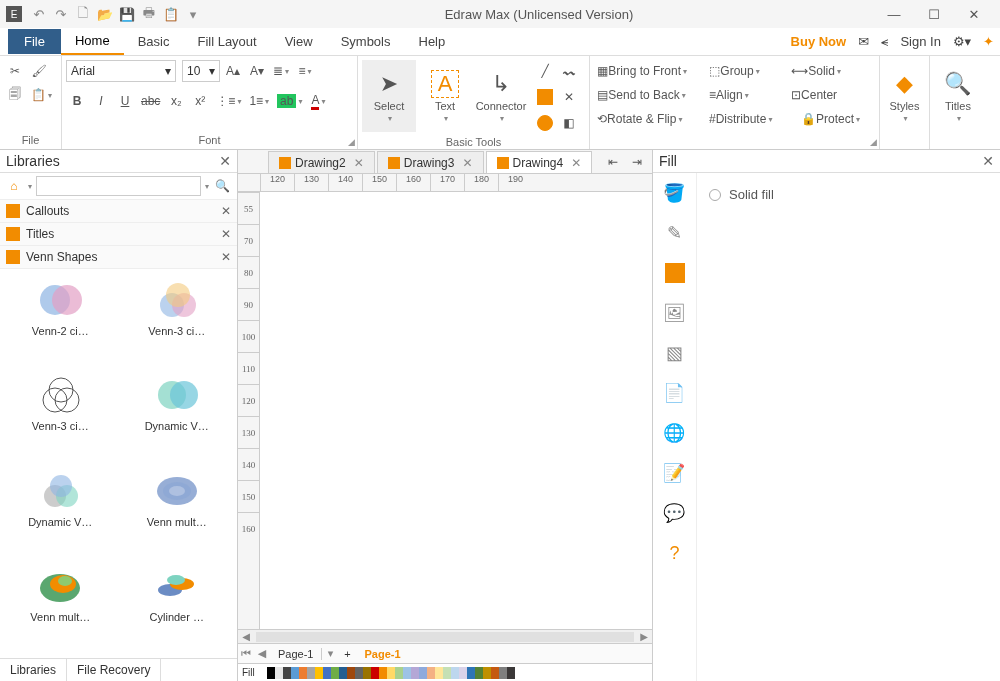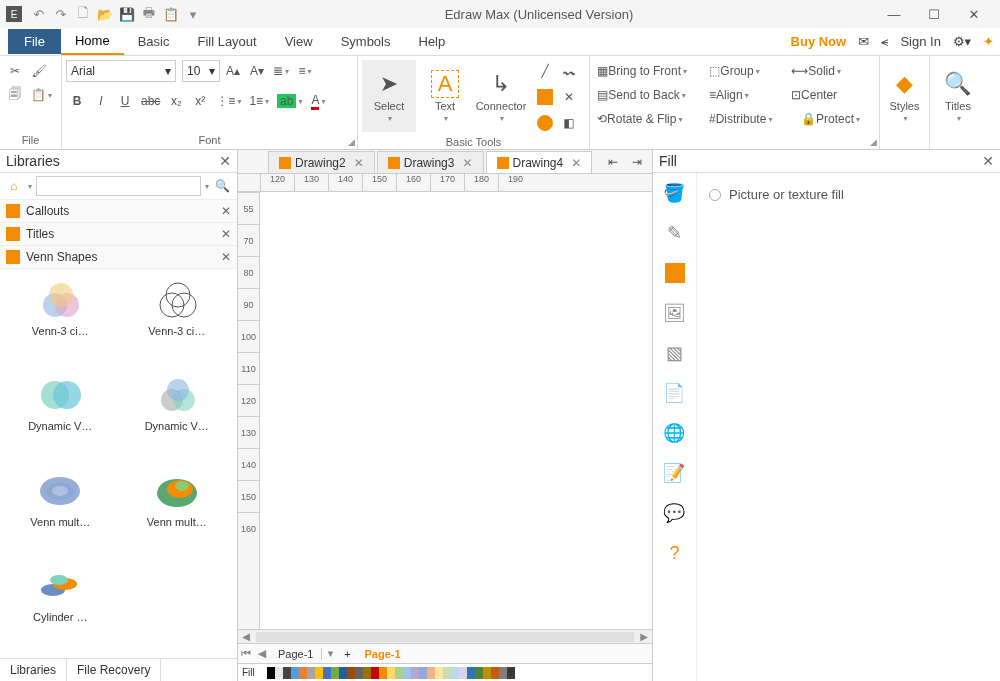--- a/index.html
+++ b/index.html
@@ -54,21 +54,21 @@
 .doc-tabs { height:24px; display:flex; align-items:flex-end; border-bottom:1px solid #ccc; background:#f5f5f5; padding-left:30px; gap:2px;}
 .doc-tab { display:flex; align-items:center; gap:4px; height:22px; padding:0 10px; background:#eee; border:1px solid #ccc; border-bottom:none; font-size:12px; cursor:pointer;}
 .doc-tab .ico { width:12px; height:12px; background:#f28c00;}
 .doc-tab .x { color:#888; margin-left:4px;}
 .doc-tab.active { background:#fff;}
 .doc-tabs .nav-arr { margin-left:auto; display:flex; gap:2px; padding-right:4px;}
 .hruler { height:18px; background:#f5f5f5; border-bottom:1px solid #ccc; display:flex; font-size:9px; color:#666; padding-left:22px; overflow:hidden;}
 .hruler span { width:34px; text-align:center; border-left:1px solid #ccc;}
 .canvas-wrap { flex:1; display:flex; min-height:0;}
 .vruler { width:22px; background:#f5f5f5; border-right:1px solid #ccc; display:flex; flex-direction:column; font-size:9px; color:#666; overflow:hidden;}
-.vruler span { height:32px; display:flex; align-items:center; justify-content:center; border-top:1px solid #ccc;}
+.vruler span { height:32px; display:flex; align-items:center; justify-content:center; border-top:1px solid #ccc;font-family:Liberation Serif, serif;}
 .canvas { flex:1; background:#fff; position:relative; overflow:auto;}
 .canvas-scrollbar { height:14px; background:#f0f0f0; border-top:1px solid #ccc; display:flex; align-items:center;}
 .canvas-scrollbar .arr { width:16px; text-align:center; color:#888; cursor:pointer; font-size:10px;}
 .canvas-scrollbar .track { flex:1; height:10px; background:#e0e0e0; margin:0 2px;}
 .page-tabs { height:20px; display:flex; align-items:center; border-top:1px solid #ccc; background:#fafafa; font-size:11px;}
 .page-tabs .nav { width:16px; text-align:center; cursor:pointer; color:#888;}
 .page-tabs .ptab { padding:0 8px; border-right:1px solid #ccc; cursor:pointer;}
 .page-tabs .pactive { color:#f28c00; font-weight:bold; padding:0 8px;}
 .page-tabs .plus { width:18px; text-align:center; cursor:pointer;}
 .fill-row { height:18px; display:flex; align-items:center; border-top:1px solid #ccc; font-size:10px; padding-left:4px; overflow:hidden;}
@@ -290,20 +290,29 @@
         <span class="ico"></span>
         <span>Titles</span>
         <span class="close">✕</span>
       </div>
     <div class="lib-cat">
         <span class="ico"></span>
         <span>Venn Shapes</span>
         <span class="close">✕</span>
       </div>
     <div class="shapes-grid">
+      <div class="shape-item">
+          <div class="thumb">
+            <svg width="50" height="40">
+              <circle cx="20" cy="20" r="15" fill="#8db4e2" opacity="0.7"></circle>
+              <circle cx="32" cy="20" r="15" fill="#e2a0c4" opacity="0.7"></circle>
+            </svg>
+          </div>
+          <div class="lbl">Venn-2 ci…</div>
+        </div>
       <div class="shape-item">
           <div class="thumb">
             <svg width="50" height="40">
               <circle cx="20" cy="25" r="12" fill="#8db4e2" opacity="0.6"></circle>
               <circle cx="32" cy="25" r="12" fill="#e2a0c4" opacity="0.6"></circle>
               <circle cx="26" cy="15" r="12" fill="#f4c97d" opacity="0.6"></circle>
             </svg>
           </div>
           <div class="lbl">Venn-3 ci…</div>
         </div>
@@ -489,18 +498,18 @@
         <div class="rp-tab">▧</div>
         <div class="rp-tab">📄</div>
         <div class="rp-tab">🌐</div>
         <div class="rp-tab">📝</div>
         <div class="rp-tab">💬</div>
         <div class="rp-tab" style="color:#f28c00">?</div>
       </div>
       <div class="rp-content">
         <div class="fill-option">
             <span class="radio"></span>
-            <span>Picture or texture fill</span>
+            <span>Solid fill</span>
           </div>
       </div>
     </div>
   </div>
 </div>
 
 </body></html>

